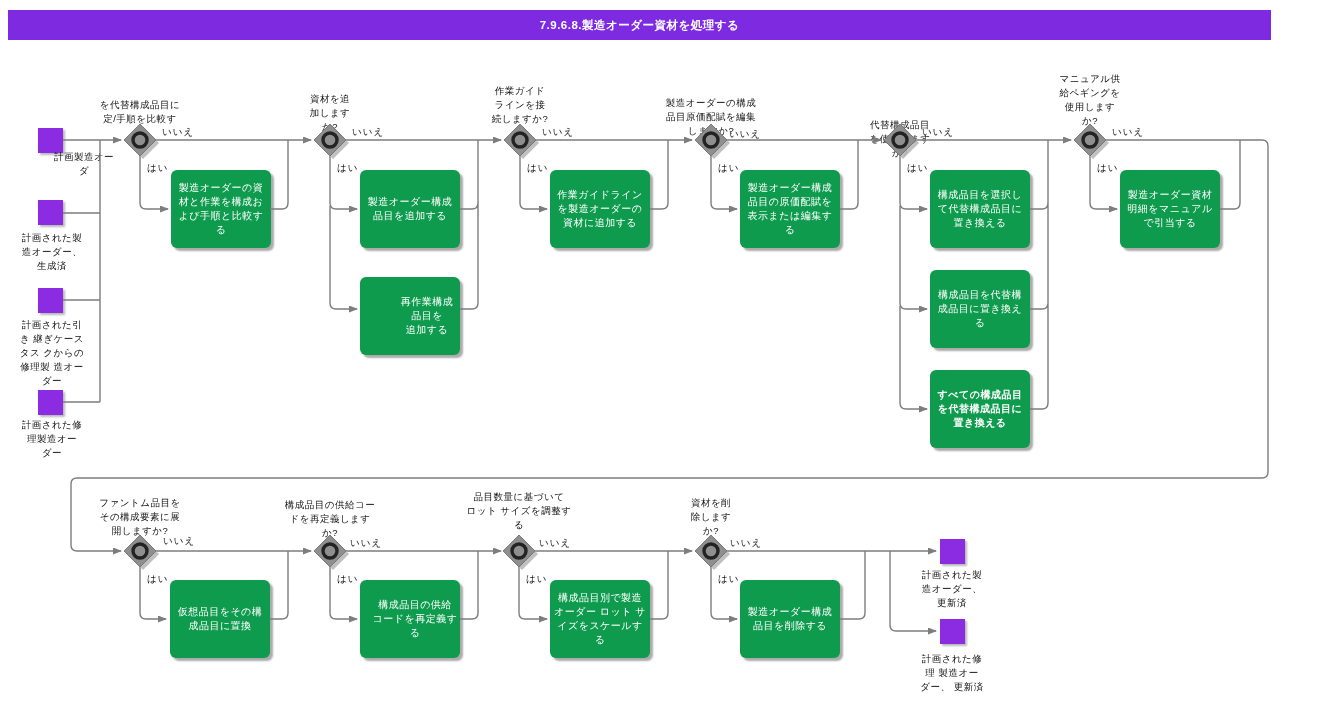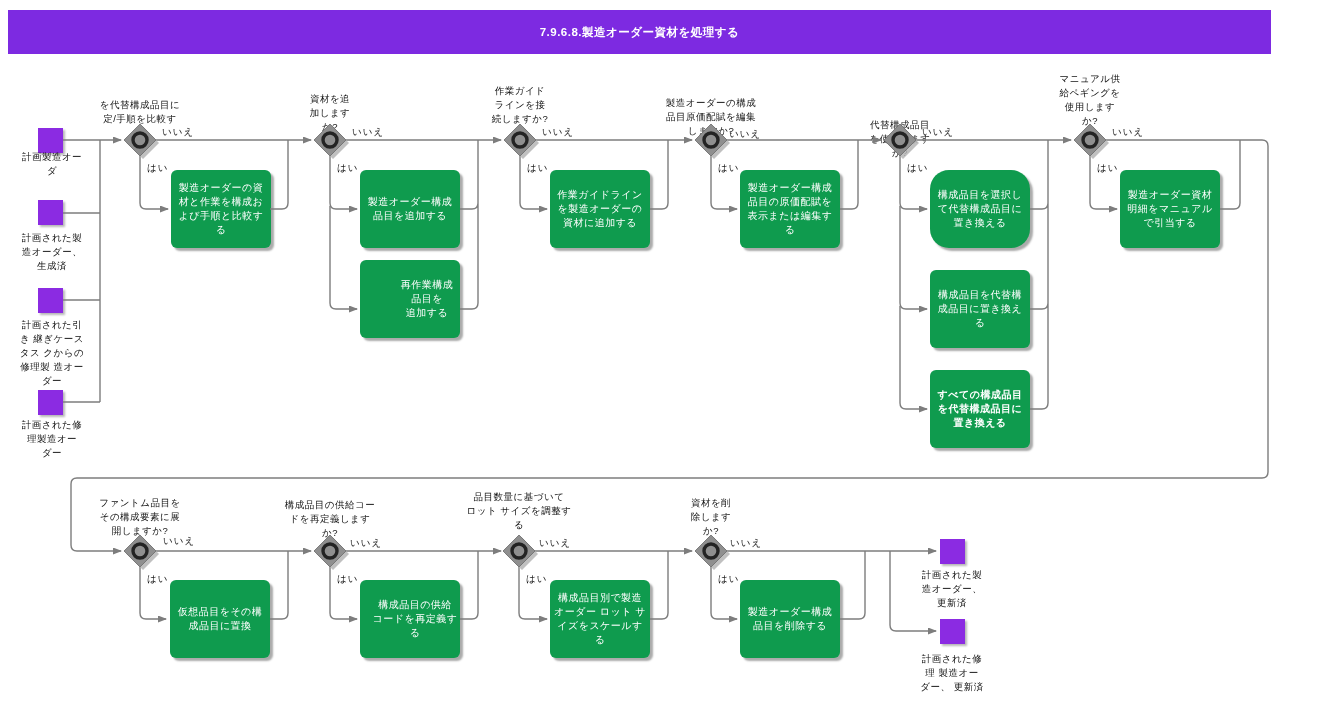--- a/index.html
+++ b/index.html
@@ -1,17 +1,17 @@
 <!DOCTYPE html>
 <html style="--c-header: #7D2AE1; --c-event: #8B2BE2; --c-task: #0F9B4E;"><head>
 <meta charset="utf-8">
 <style>
   html,body{margin:0;padding:0;background:#fff;font-family:"Liberation Sans",sans-serif;}
   #stage{position:relative;width:1319px;height:715px;background:#fff;overflow:hidden;}
-  .header{position:absolute;left:8px;top:10px;width:1263px;height:44px;
+  .header{position:absolute;left:8px;top:10px;width:1263px;height:30px;
     background:var(--c-header,#7D2AE1);color:#fff;display:flex;align-items:center;justify-content:center;
     font-size:11.5px;font-weight:bold;letter-spacing:.5px;}
   .event{position:absolute;width:25px;height:25px;background:var(--c-event,#8B2BE2);
     box-shadow:2px 2px 2px #b8b8b8;}
   .task{position:absolute;width:100px;height:78px;background:var(--c-task,#0F9B4E);color:#fff;
     font-size:10px;line-height:1.42;letter-spacing:.5px;display:flex;align-items:center;justify-content:center;
     text-align:center;white-space:pre-line;border-radius:6px;box-shadow:3px 3px 2px #ababab;
     padding:2px;box-sizing:border-box;}
   .lbl{position:absolute;font-size:9.5px;line-height:14px;letter-spacing:.5px;color:#111;
     text-align:center;white-space:pre-line;}
@@ -26,21 +26,21 @@
 
 <div id="stage">
 
   <div class="header">
     <span>7.9.6.8.製造オーダー資材を処理する</span>
   </div>
 
   <div class="layer">
 
     <div class="event" style="left:38px;top:128px;"></div>
-    <div class="lbl elbl" style="left:0px;top:150px;">計画製造オー
+    <div class="lbl elbl" style="left:0px;top:150px;padding-left:32px;">計画製造オー
 ダ</div>
     <div class="event" style="left:38px;top:200px;"></div>
     <div class="lbl elbl" style="left:0px;top:231px;">計画された製
 造オーダー、
 生成済</div>
     <div class="event" style="left:38px;top:288px;"></div>
     <div class="lbl elbl" style="left:0px;top:318px;">計画された引
 き 継ぎケース
 タス クからの
 修理製 造オー
@@ -113,30 +113,30 @@
     <div class="branch" style="left:526px;top:573px;">はい</div>
     <div class="branch" style="left:730px;top:537px;">いいえ</div>
     <div class="branch" style="left:718px;top:573px;">はい</div>
 
     <div class="task" style="left:171px;top:170px;">製造オーダーの資
 材と作業を構成お
 よび手順と比較す
 る</div>
     <div class="task" style="left:360px;top:170px;">製造オーダー構成
 品目を追加する</div>
-    <div class="task" style="left:360px;top:260px;padding-left:36px;">再作業構成品目を
+    <div class="task" style="left:360px;top:277px;padding-left:36px;">再作業構成品目を
 追加する</div>
     <div class="task" style="left:550px;top:170px;">作業ガイドライン
 を製造オーダーの
 資材に追加する</div>
     <div class="task" style="left:740px;top:170px;">製造オーダー構成
 品目の原価配賦を
 表示または編集す
 る</div>
-    <div class="task" style="left:930px;top:170px;border-radius:19px;">構成品目を選択し
+    <div class="task" style="left:930px;top:170px;">構成品目を選択し
 て代替構成品目に
 置き換える</div>
     <div class="task" style="left:930px;top:270px;">構成品目を代替構
 成品目に置き換え
 る</div>
     <div class="task" style="left:930px;top:370px;font-weight:bold;">すべての構成品目
 を代替構成品目に
 置き換える</div>
     <div class="task" style="left:1120px;top:170px;">製造オーダー資材
 明細をマニュアル

